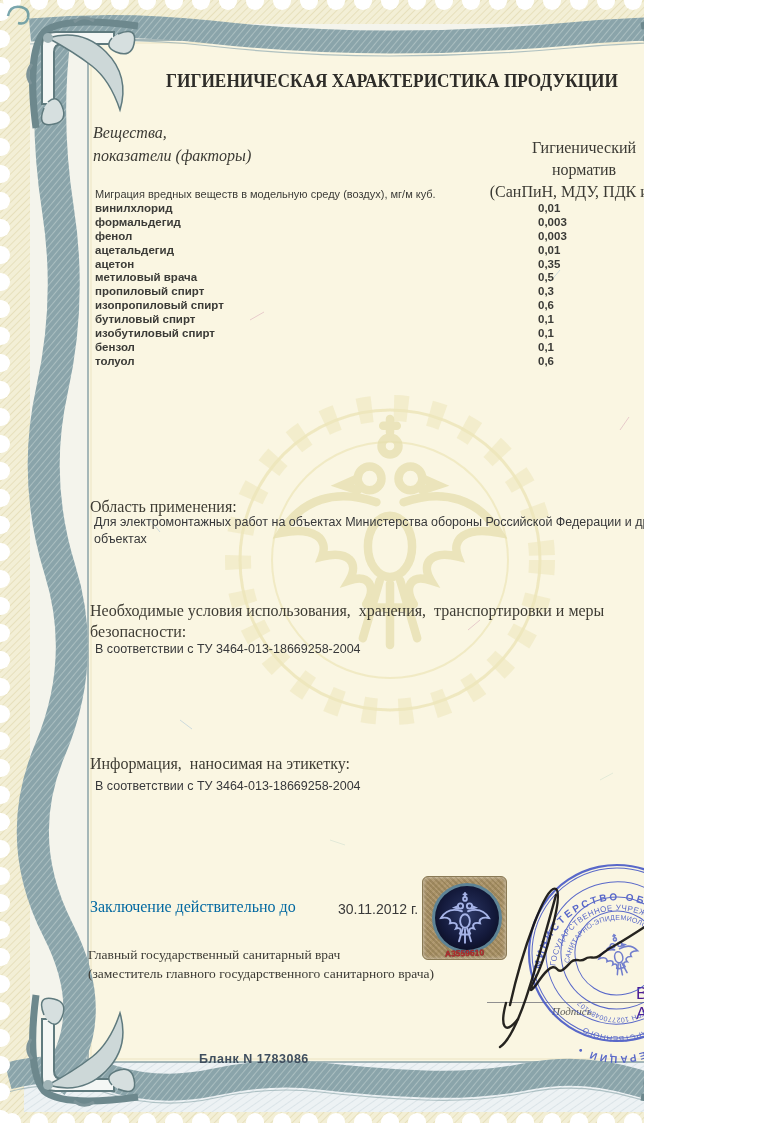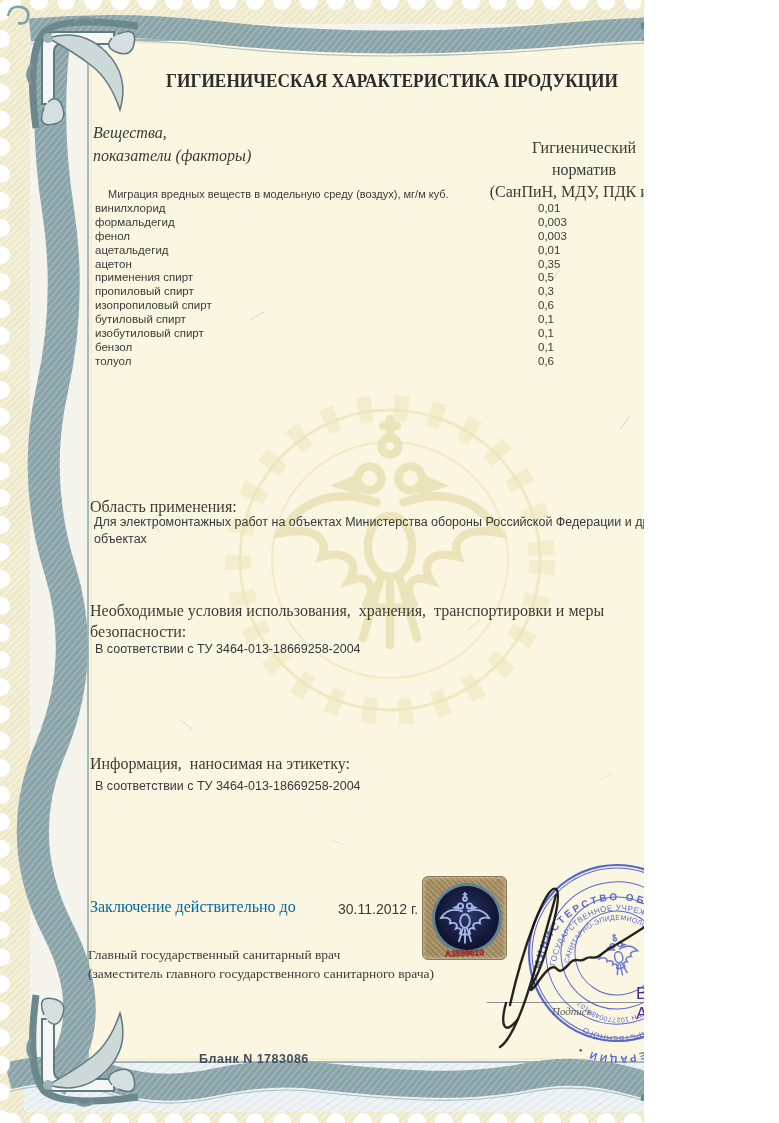--- a/index.html
+++ b/index.html
@@ -5,24 +5,24 @@
   html,body{margin:0;padding:0;background:#ffffff;}
   .page{position:relative;width:644px;height:1123px;overflow:hidden;background:#fff;
         font-family:"Liberation Serif", serif;}
   .abs{position:absolute;}
   .serif{font-family:"Liberation Serif", serif;color:#3b3a34;}
   .sans{font-family:"Liberation Sans", sans-serif;color:#37383a;}
   .doc-title{left:88px;top:71px;width:608px;text-align:center;font-size:18px;font-weight:bold;
              color:#2e2d29;letter-spacing:0px;transform:scaleX(.96);transform-origin:center;}
   .hdr-left{left:93px;top:121px;font-size:16px;white-space:pre-line;line-height:23px;font-style:italic;}
   .hdr-right{left:476px;top:121px;width:216px;text-align:center;font-size:16px;white-space:pre-line;line-height:22px;margin-top:16px;}
-  .group-label{left:95px;top:188px;font-size:11px;color:#3c3c38;margin-left:13px;}
+  .group-label{left:95px;top:188px;font-size:11px;color:#3c3c38;}
   .rows-host{left:95px;top:202px;width:560px;}
   .trow{position:relative;height:13.9px;line-height:13.9px;font-family:"Liberation Sans", sans-serif;
-        font-size:11.5px;color:#3b3b37;}
+        font-size:11.5px;color:#3b3b37;font-weight:bold;}
   .tval{position:absolute;left:443px;top:0;}
   .sec-head{font-size:16px;color:#3e3c34;white-space:pre-wrap;line-height:21px;}
   .sec-body{font-size:12.5px;line-height:17px;white-space:pre-wrap;}
   .val-label{left:90px;top:898px;font-size:16px;color:#0369a1;}
   .val-date{left:338px;top:901px;font-size:14px;color:#3a3a3a;}
   .pos1{left:88px;top:947px;font-size:13.5px;}
   .pos2{left:88px;top:966px;font-size:13.5px;}
   .sig-name{left:636px;top:984px;font-size:17px;color:#4c1d95;}
   .sig-line{left:487px;top:1002px;width:158px;height:0;border-top:1px solid #8f8f8f;}
   .sig-caption{left:552px;top:1005px;font-size:11px;font-style:italic;color:#5a5a58;}
@@ -295,21 +295,21 @@
 норматив
 (СанПиН, МДУ, ПДК и др.)</div>
 
   <div class="abs sans group-label">Миграция вредных веществ в модельную среду (воздух), мг/м куб.</div>
   <div class="abs rows-host">
       <div class="trow"><span>винилхлорид</span><span class="tval">0,01</span></div>
       <div class="trow"><span>формальдегид</span><span class="tval">0,003</span></div>
       <div class="trow"><span>фенол</span><span class="tval">0,003</span></div>
       <div class="trow"><span>ацетальдегид</span><span class="tval">0,01</span></div>
       <div class="trow"><span>ацетон</span><span class="tval">0,35</span></div>
-      <div class="trow"><span>применения спирт</span><span class="tval">0,5</span></div>
+      <div class="trow"><span>метиловый врача</span><span class="tval">0,5</span></div>
       <div class="trow"><span>пропиловый спирт</span><span class="tval">0,3</span></div>
       <div class="trow"><span>изопропиловый спирт</span><span class="tval">0,6</span></div>
       <div class="trow"><span>бутиловый спирт</span><span class="tval">0,1</span></div>
       <div class="trow"><span>изобутиловый спирт</span><span class="tval">0,1</span></div>
       <div class="trow"><span>бензол</span><span class="tval">0,1</span></div>
       <div class="trow"><span>толуол</span><span class="tval">0,6</span></div>
     </div>
 
   <div class="abs serif sec-head" style="left:90px;top:496px">Область применения:</div>
   <div class="abs sans sec-body" style="left:94px;top:514px;width:600px">Для электромонтажных работ на объектах Министерства обороны Российской Федерации и других объектах</div>

